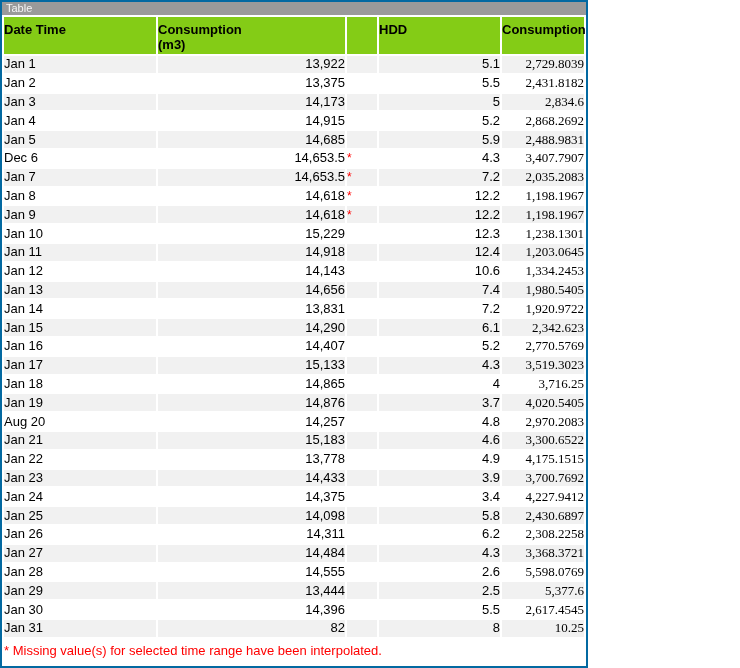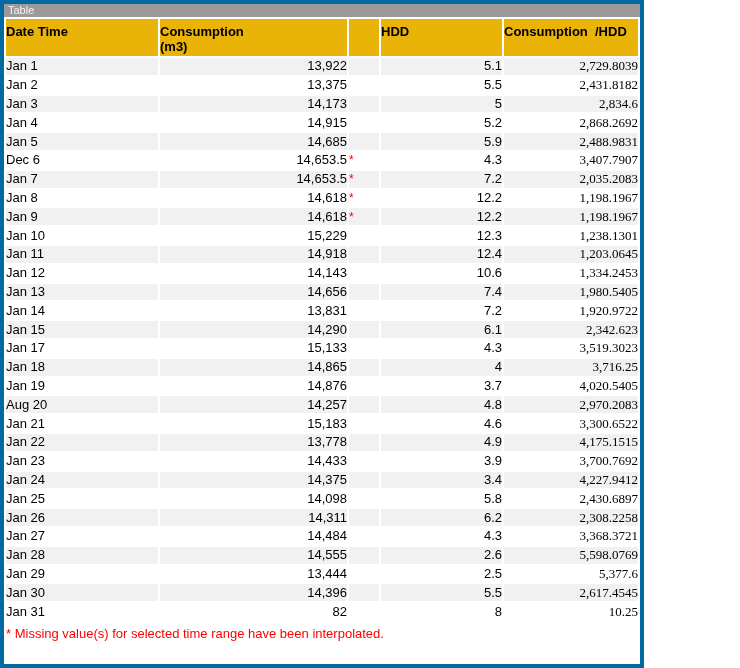--- a/index.html
+++ b/index.html
@@ -1,24 +1,24 @@
 <!DOCTYPE html>
 <html><head>
 <meta charset="utf-8">
 <style>
   html, body {
     margin: 0;
     padding: 0;
     background: #ffffff;
   }
   .window {
-    width: 644px;
+    width: 588px;
     height: 668px;
     box-sizing: border-box;
-    border: 4px solid #0369a1;
+    border: 2px solid #0369a1;
     background: #ffffff;
     font-family: "Liberation Sans", sans-serif;
     overflow: hidden;
   }
   .titlebar {
     height: 13px;
     line-height: 13px;
     background: #9a9a9a;
     color: #f5f5f5;
     font-size: 11px;
@@ -31,21 +31,21 @@
     table-layout: fixed;
     font-size: 13px;
     color: #000000;
   }
   table.data th {
     font-weight: bold;
     vertical-align: top;
     padding: 5px 0 2px 0;
     font-size: 13px;
     line-height: 15px;
-    background: #eab308;
+    background: #84cc16;
     margin-left: 8px;
   }
   th.h-date { text-align: left; padding-left: 6px; }
   th.h-num  { text-align: left; }
   th.h-chdd { text-align: left; padding-right: 14px; white-space: pre; }
   table.data tbody td {
     height: 16.8px;
     padding: 0;
     line-height: 16px;
     overflow: hidden;
@@ -198,20 +198,27 @@
           <td class="c-num c-chdd">1,920.9722</td>
         </tr>
         <tr>
           <td class="c-date">Jan 15</td>
           <td class="c-num c-consumption">14,290</td>
           <td class="c-marker"></td>
           <td class="c-num c-hdd">6.1</td>
           <td class="c-num c-chdd">2,342.623</td>
         </tr>
         <tr>
+          <td class="c-date">Jan 16</td>
+          <td class="c-num c-consumption">14,407</td>
+          <td class="c-marker"></td>
+          <td class="c-num c-hdd">5.2</td>
+          <td class="c-num c-chdd">2,770.5769</td>
+        </tr>
+        <tr>
           <td class="c-date">Jan 17</td>
           <td class="c-num c-consumption">15,133</td>
           <td class="c-marker"></td>
           <td class="c-num c-hdd">4.3</td>
           <td class="c-num c-chdd">3,519.3023</td>
         </tr>
         <tr>
           <td class="c-date">Jan 18</td>
           <td class="c-num c-consumption">14,865</td>
           <td class="c-marker"></td>

